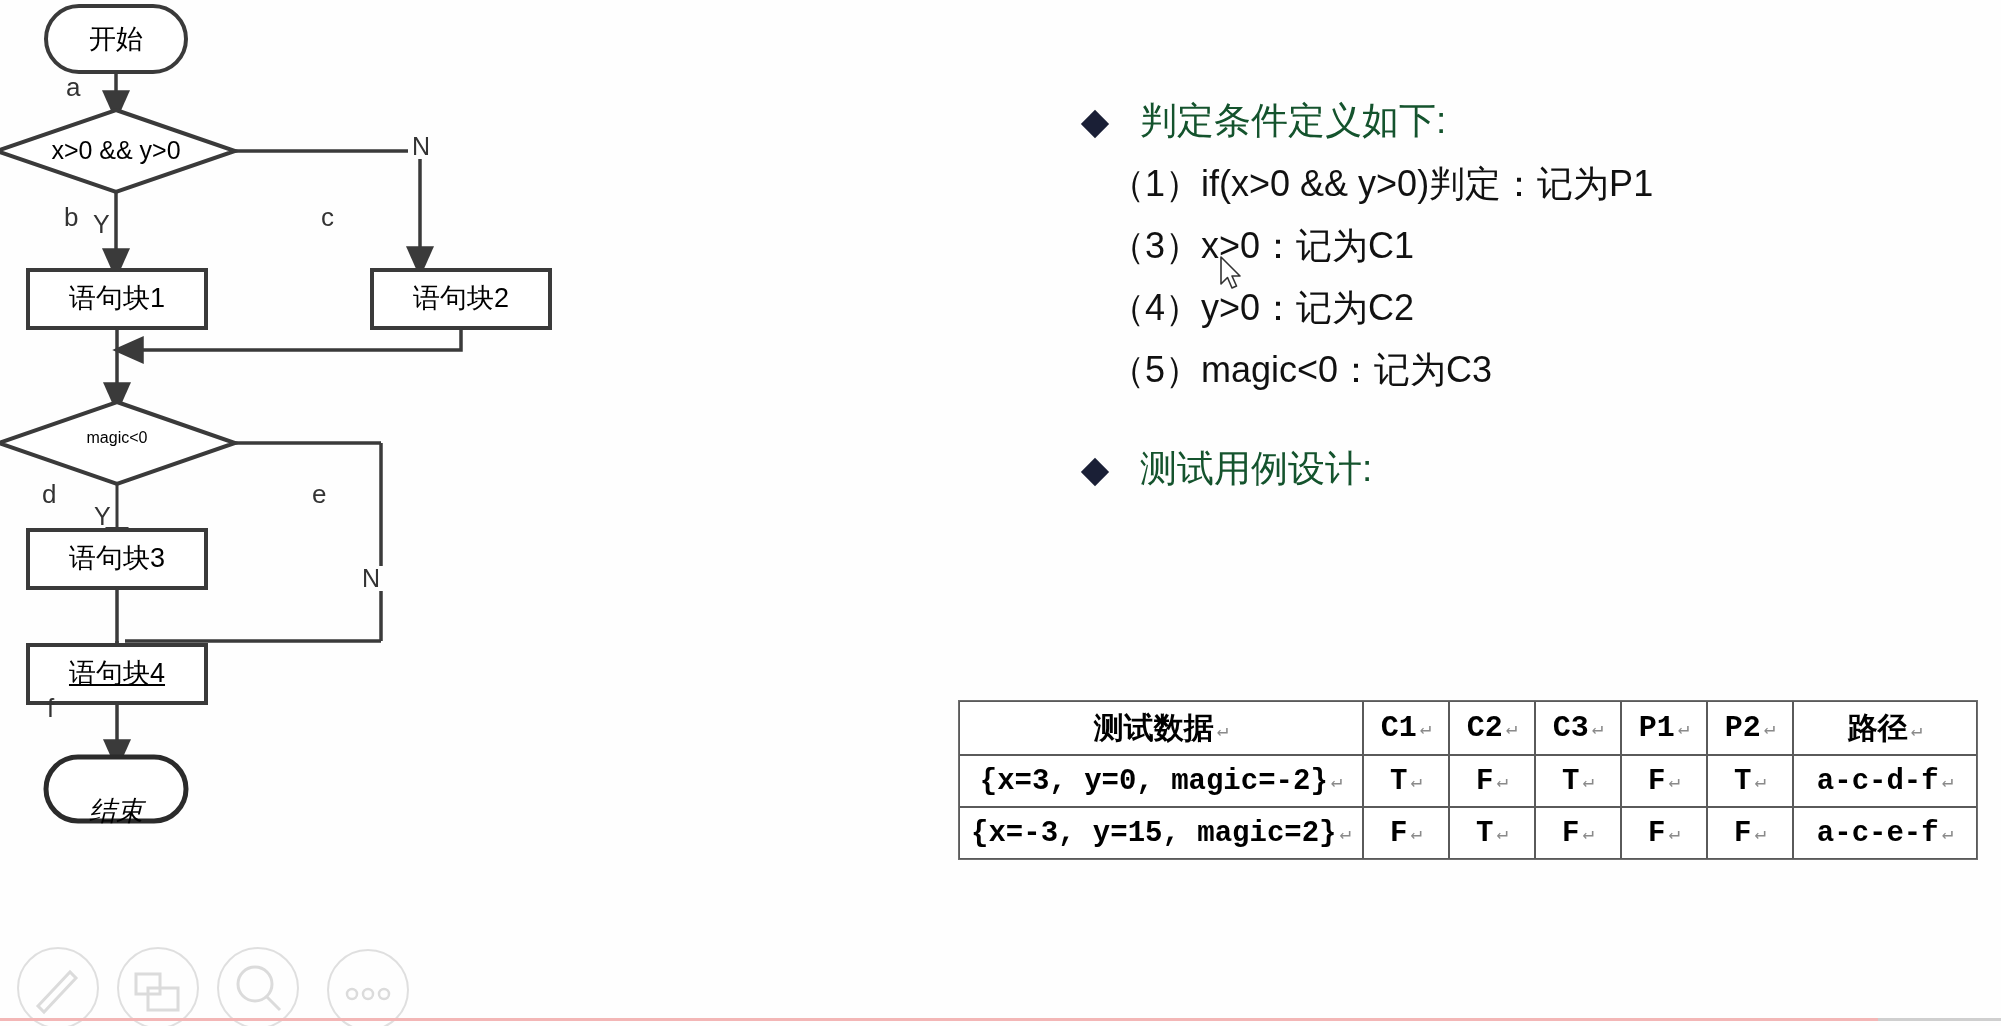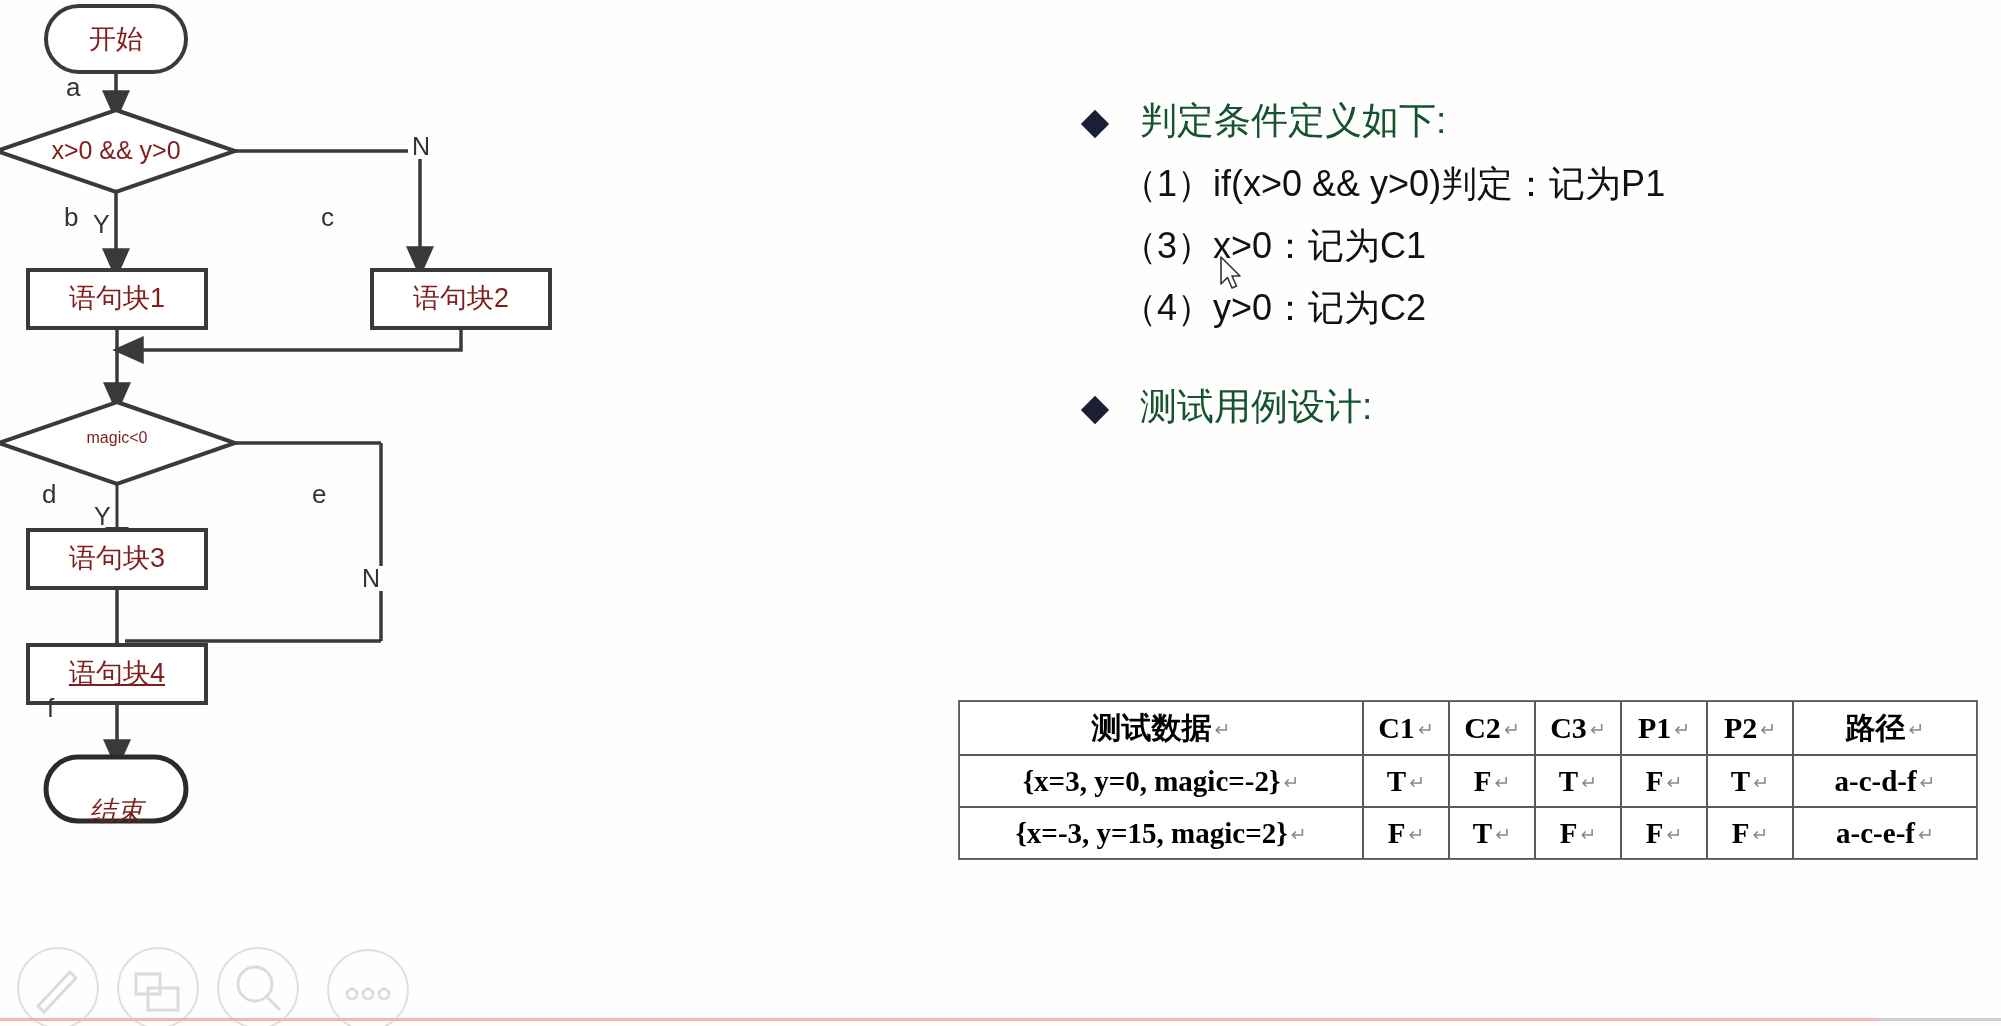--- a/index.html
+++ b/index.html
@@ -33,21 +33,21 @@
   .fc-label {
     position: absolute;
     font-family: "Liberation Sans", "DejaVu Sans", sans-serif;
     color: #2f2f2f;
     white-space: nowrap;
     line-height: 1;
   }
   .node-text {
     position: absolute;
     font-size: 27px;
-    color: #7f1d1d;
+    color: #000000;
     white-space: nowrap;
     line-height: 1;
     text-align: center;
   }
   .edge-letter {
     font-size: 26px;
     font-style: normal;
     color: #333;
   }
   .yn-letter {
@@ -99,21 +99,21 @@
     line-height: 1.25;
     color: #14532d;
     white-space: nowrap;
     font-family: "Liberation Sans", "DejaVu Sans", sans-serif;
   }
   .num-item {
     font-size: 36px;
     line-height: 1.0;
     color: #111;
     white-space: nowrap;
-    margin-left: 36px;
+    margin-left: 24px;
     margin-bottom: 26px;
     font-family: "Liberation Sans", "DejaVu Sans", sans-serif;
   }
 
   #section-two { margin-top: 58px; }
 
   
   #tc-table-wrap {
     position: absolute;
     left: 958px;
@@ -124,21 +124,21 @@
     border-spacing: 0;
     background: #ffffff;
     border: 1px solid #6e6e6e;
     table-layout: fixed;
   }
   table.tc td, table.tc th {
     border: 1px solid #5a5a5a;
     padding: 2px 6px;
     text-align: center;
     vertical-align: middle;
-    font-family: Liberation Serif, serif;
+    font-family: Liberation Mono, monospace;
     background: #ffffff;
   }
   table.tc th {
     font-size: 30px;
     font-weight: bold;
     height: 48px;
     color: #000;
   }
   table.tc td {
     font-size: 29px;
@@ -287,20 +287,21 @@
 
     <div class="bullet-row">
       <span class="bullet-diamond"></span>
       <span class="bullet-text">判定条件定义如下:</span>
     </div>
 
     <div style="margin-top:22px;">
       <div class="num-item">（1）if(x&gt;0 &amp;&amp; y&gt;0)判定：记为P1</div>
       <div class="num-item">（3）x&gt;0：记为C1</div>
       <div class="num-item">（4）y&gt;0：记为C2</div>
+      <div class="num-item">（5）magic&lt;0：记为C3</div>
     </div>
 
     <div class="bullet-row" id="section-two">
       <span class="bullet-diamond"></span>
       <span class="bullet-text">测试用例设计:</span>
     </div>
   </div>
 
   <div id="tc-table-wrap">
     <table class="tc">

